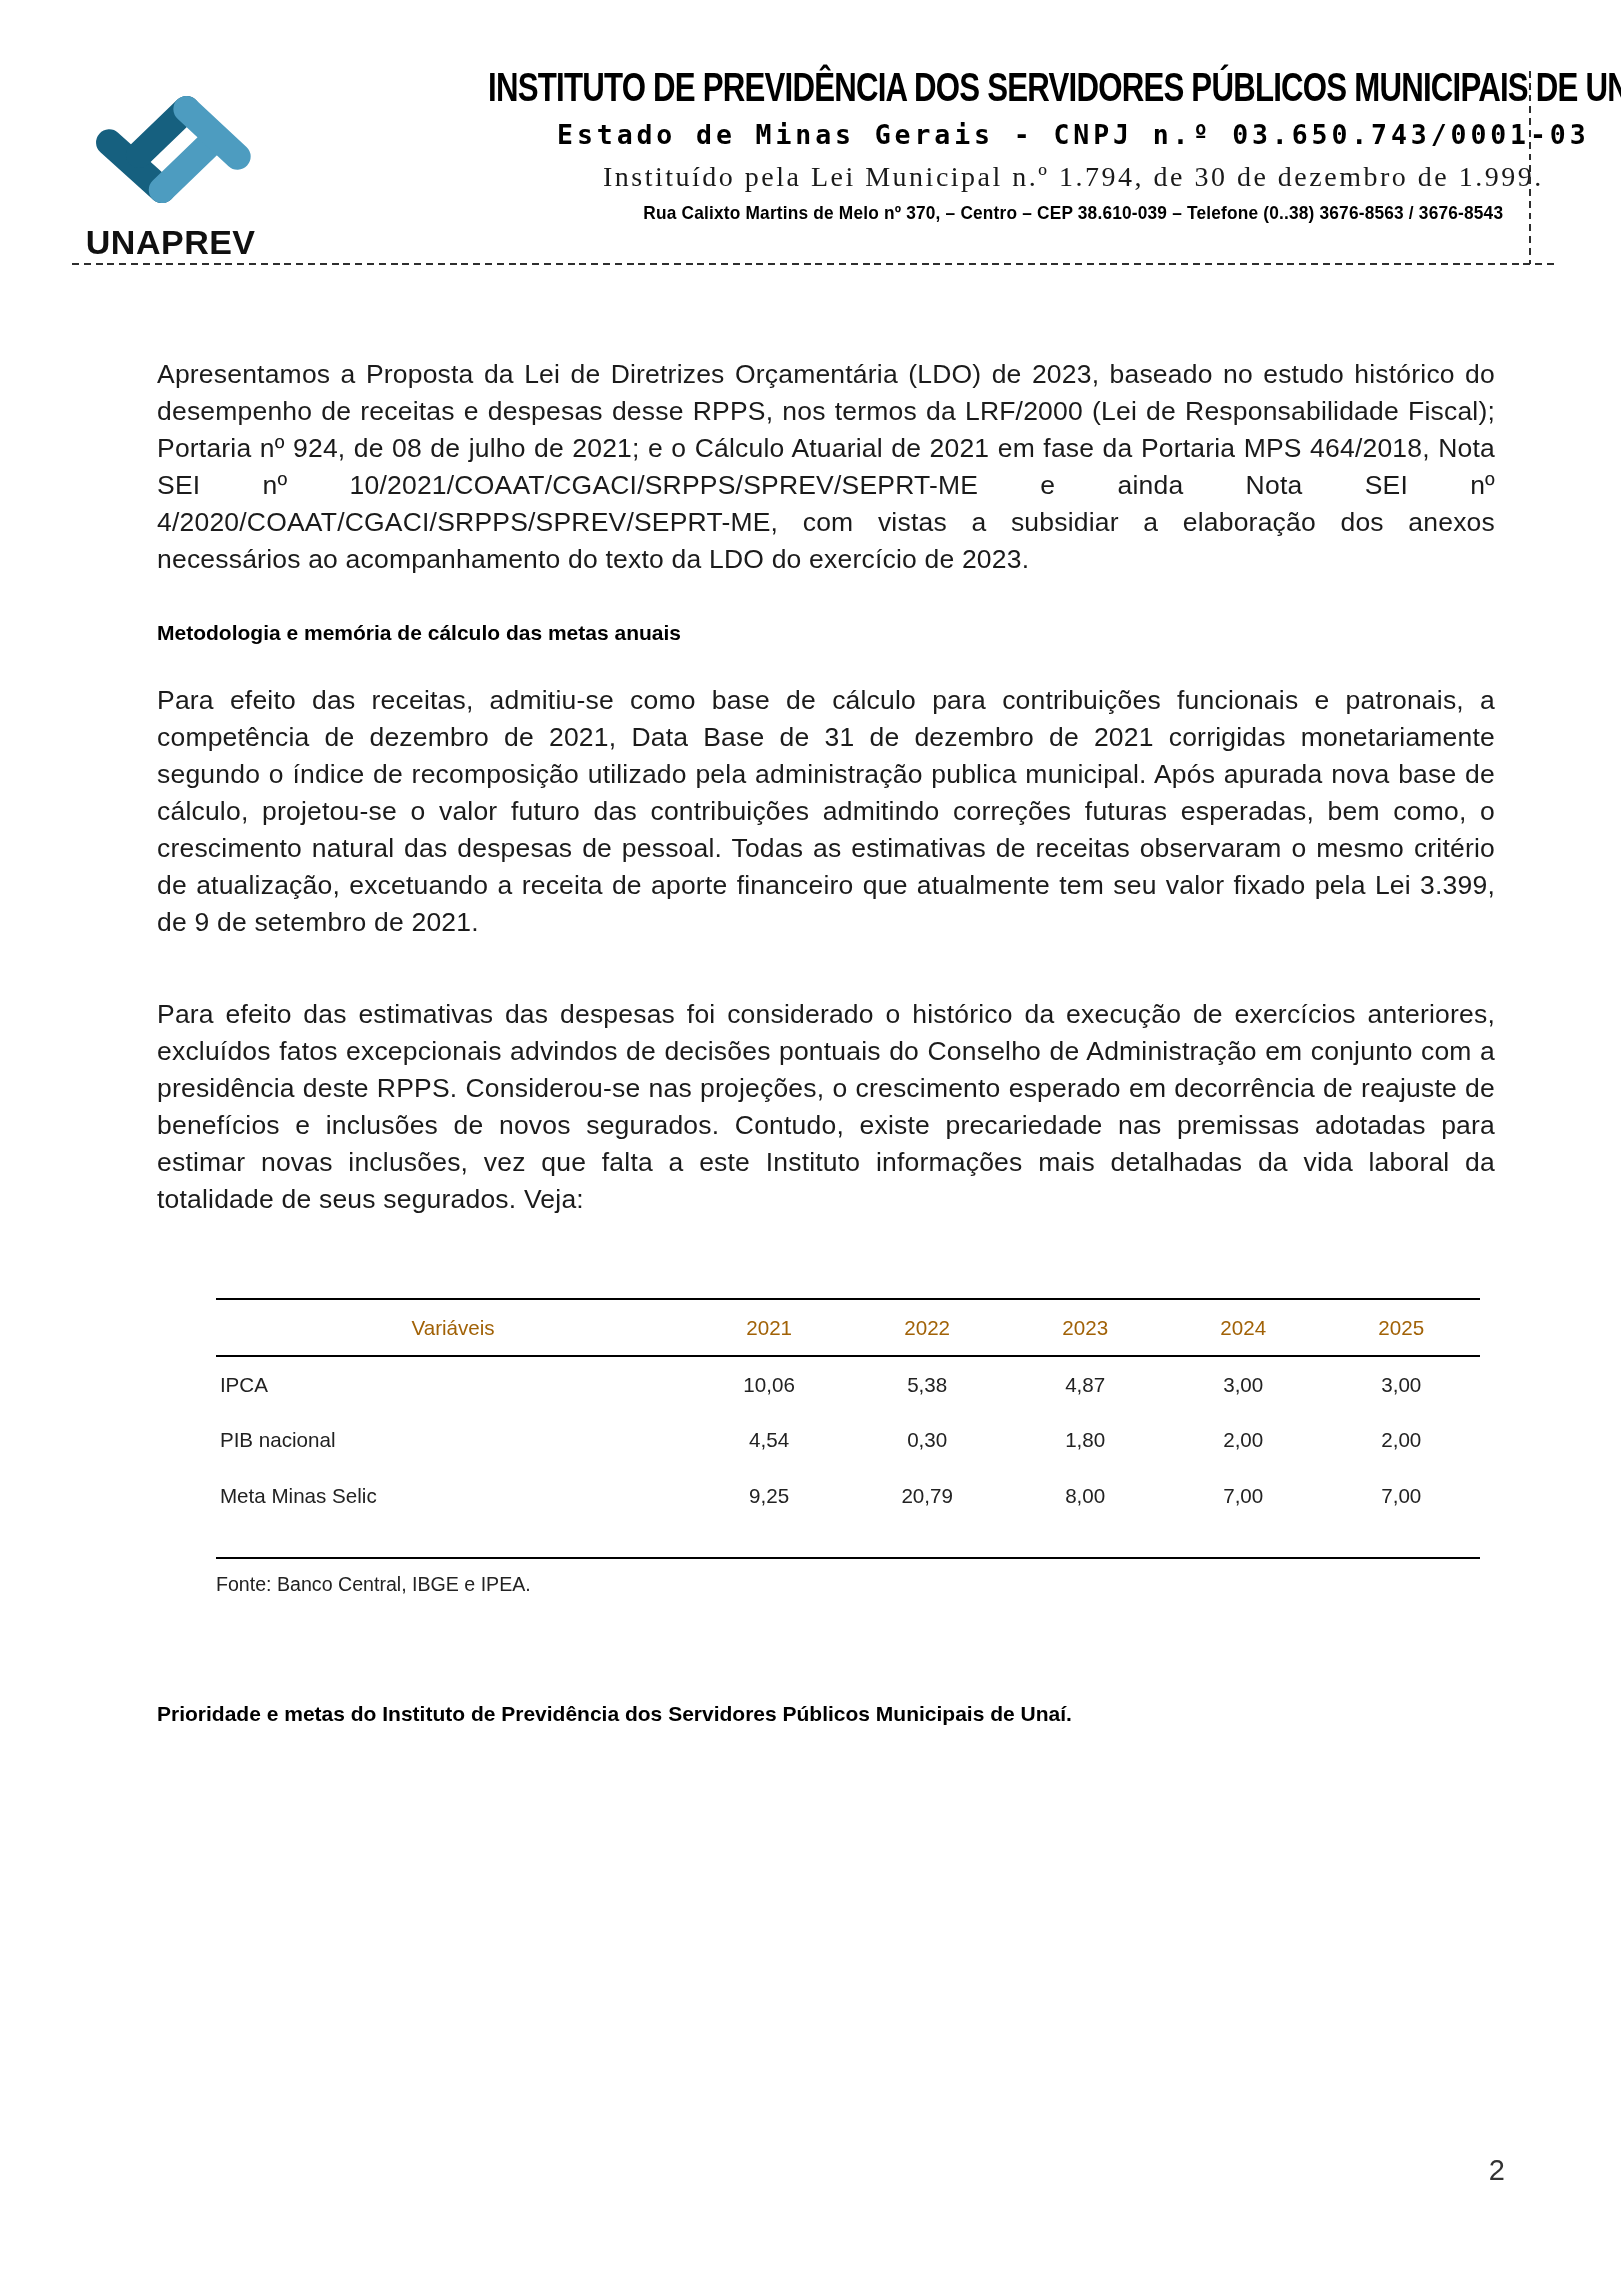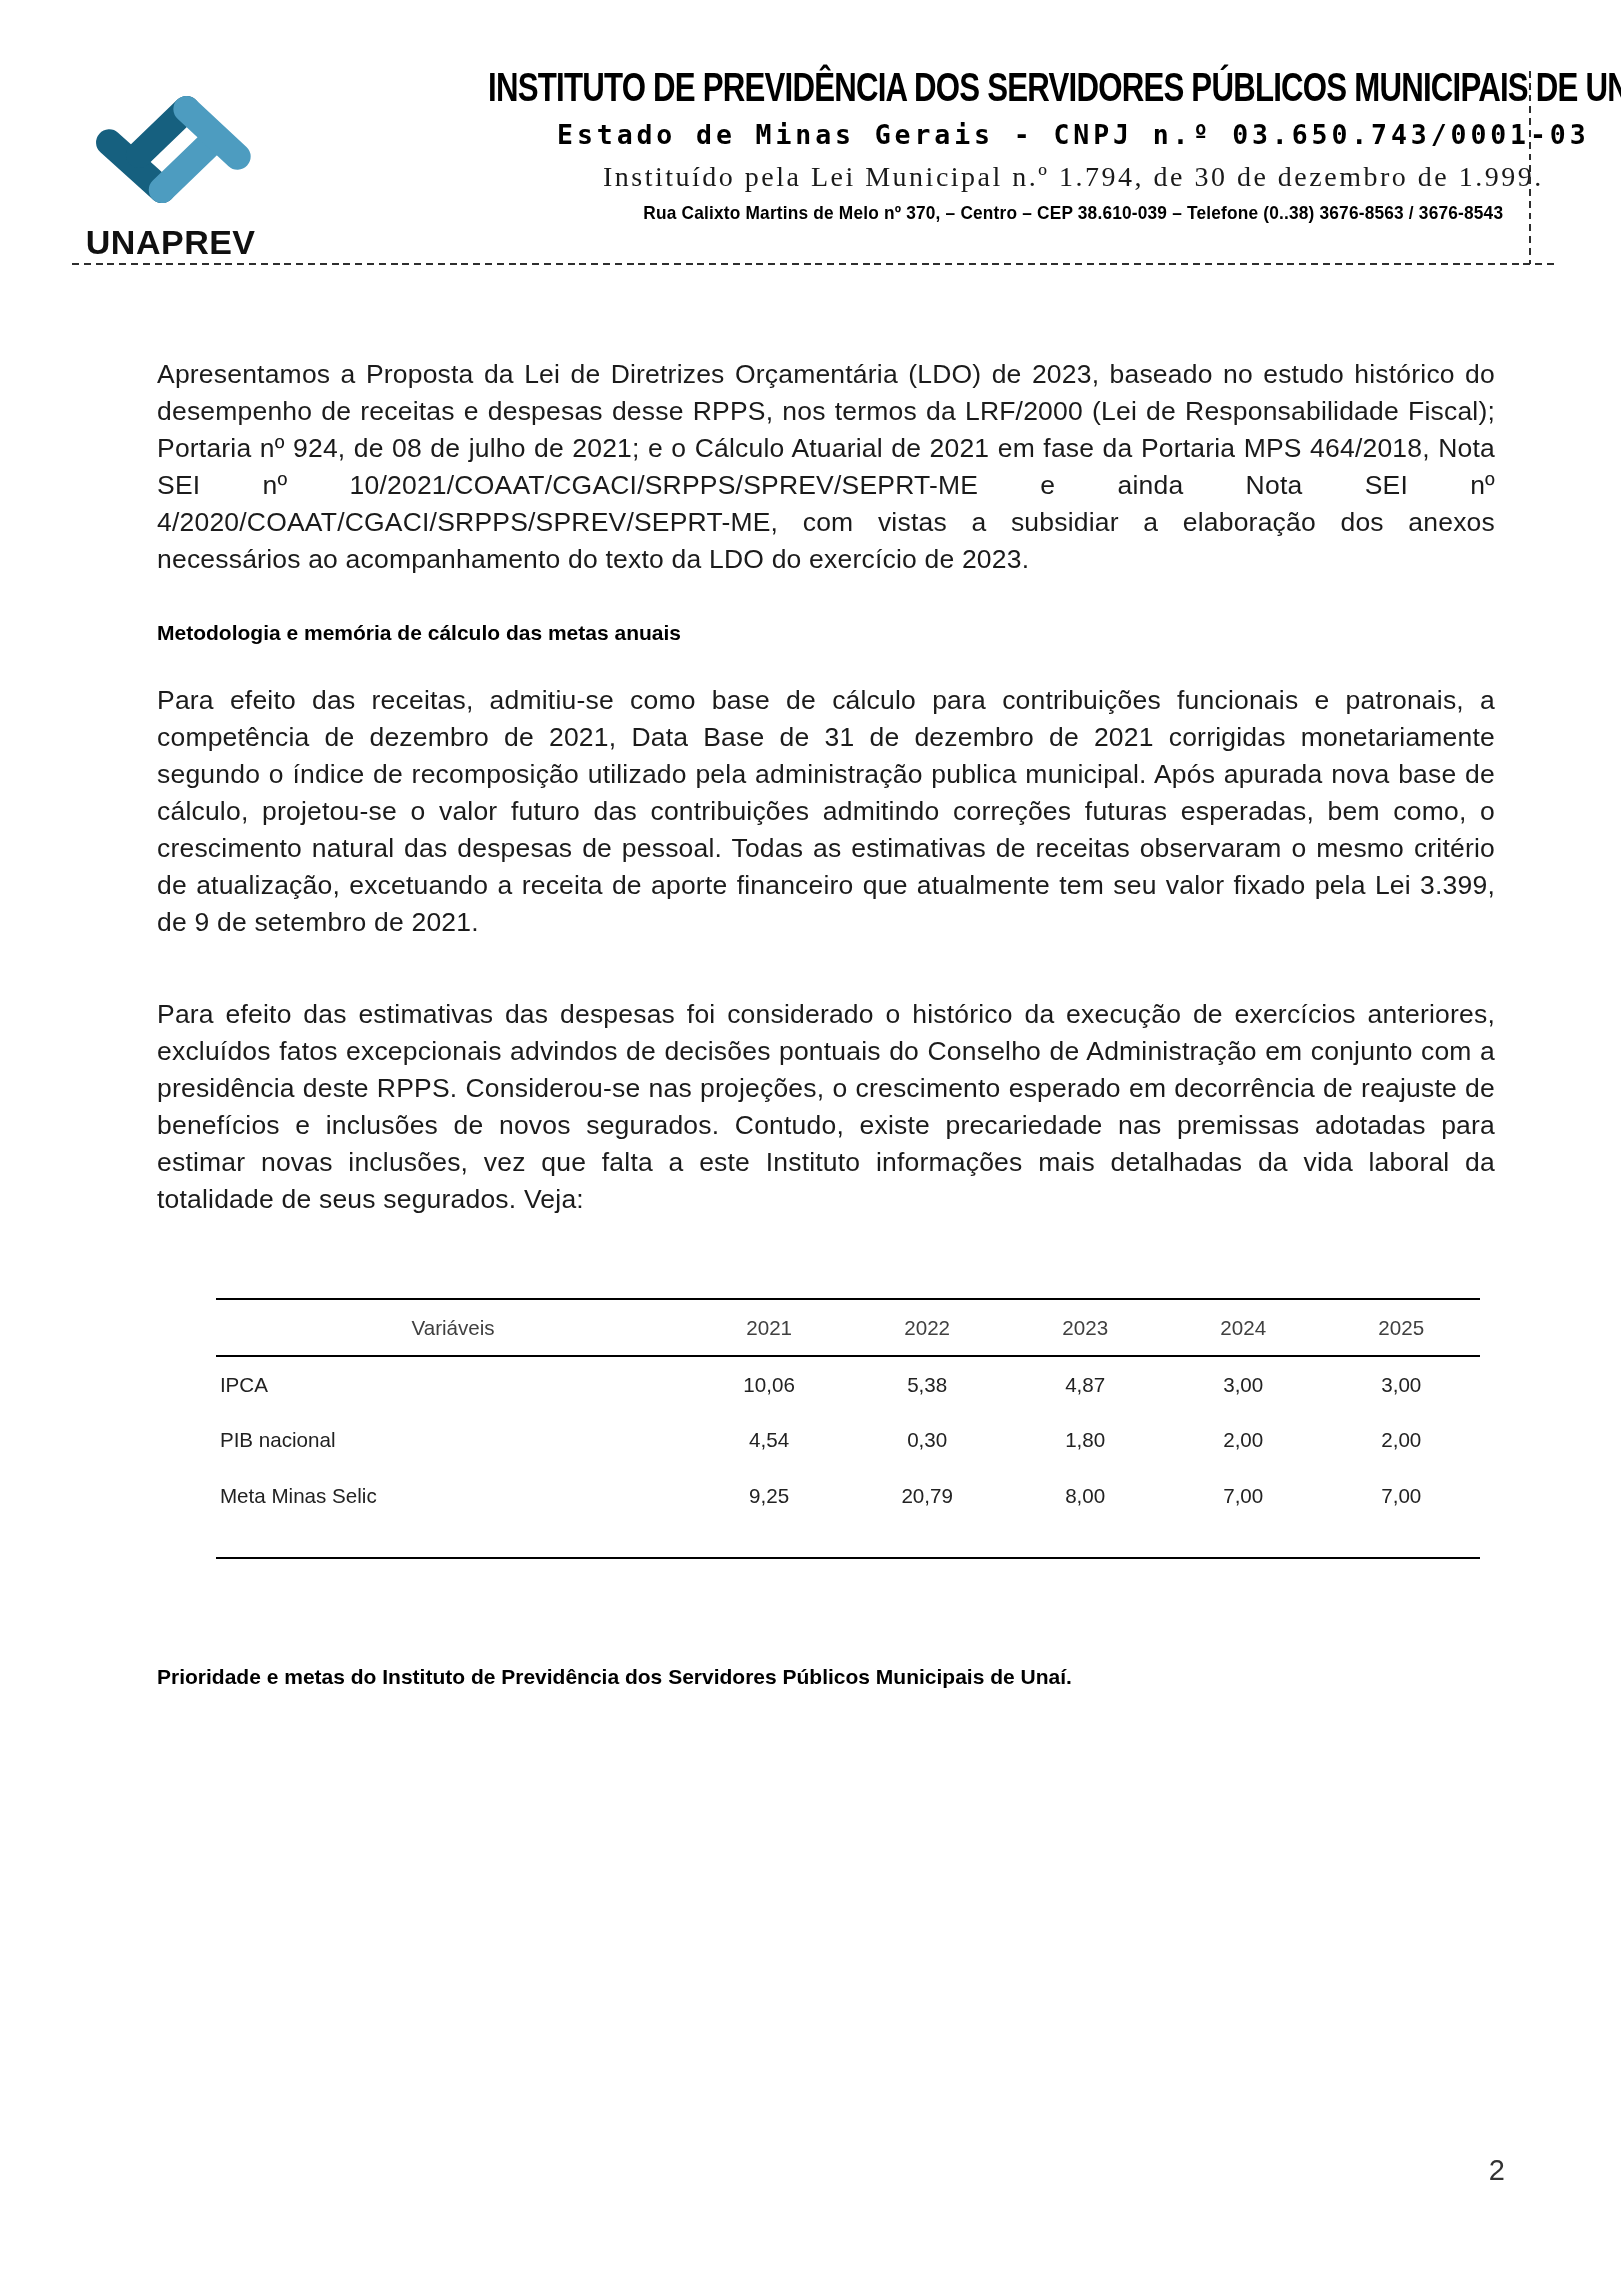--- a/index.html
+++ b/index.html
@@ -61,21 +61,21 @@
   .h-section { margin-top:43px; font-size:21px; font-weight:bold; color:#000; }
   .para.receitas { margin-top:37px; }
   .para.despesas { margin-top:55px; }
   .para.priorities { margin-top:45px; text-indent:98px; }
   .h-priorities { margin-top:106px; }
   
   .tbl-wrap { margin:80px 14.7px 0 59px; border-bottom:2px solid #000; padding-bottom:33px; }
   table.vars { width:100%; border-collapse:collapse; border-top:2px solid #000; }
   table.vars thead tr { height:57px; border-bottom:2px solid #000; }
   table.vars tbody tr { height:56px; }
-  table.vars th { font-weight:normal; font-size:20.6px; text-align:center; vertical-align:middle; color:#404040; }
+  table.vars th { font-weight:normal; font-size:20.6px; text-align:center; vertical-align:middle; color:#a16207; }
   table.vars th.c-label { width:37.5%; }
   table.vars th.c-year { width:12.5%; }
   table.vars td { font-size:20.6px; text-align:center; vertical-align:middle; color:#222; }
   table.vars td.lbl { text-align:left; padding-left:3.9px; }
   .tbl-source { margin:13.7px 14.7px 0 59px; font-size:19.6px; color:#222; }
   
   .page-num { position:absolute; right:116px; top:2154px; font-size:29px; color:#333; }
 </style>
 </head>
 <body>
@@ -148,20 +148,21 @@
             <td class="lbl">Meta Minas Selic</td>
             <td>9,25</td>
             <td>20,79</td>
             <td>8,00</td>
             <td>7,00</td>
             <td>7,00</td>
           </tr>
         </tbody>
       </table>
     </div>
+    <div class="tbl-source">Fonte: Banco Central, IBGE e IPEA.</div>
 
     <div class="h-section h-priorities">Prioridade e metas do Instituto de Previdência dos Servidores Públicos Municipais de Unaí.</div>
 
 
   </div>
 
   <div class="page-num">2</div>
 
 </div>
 

